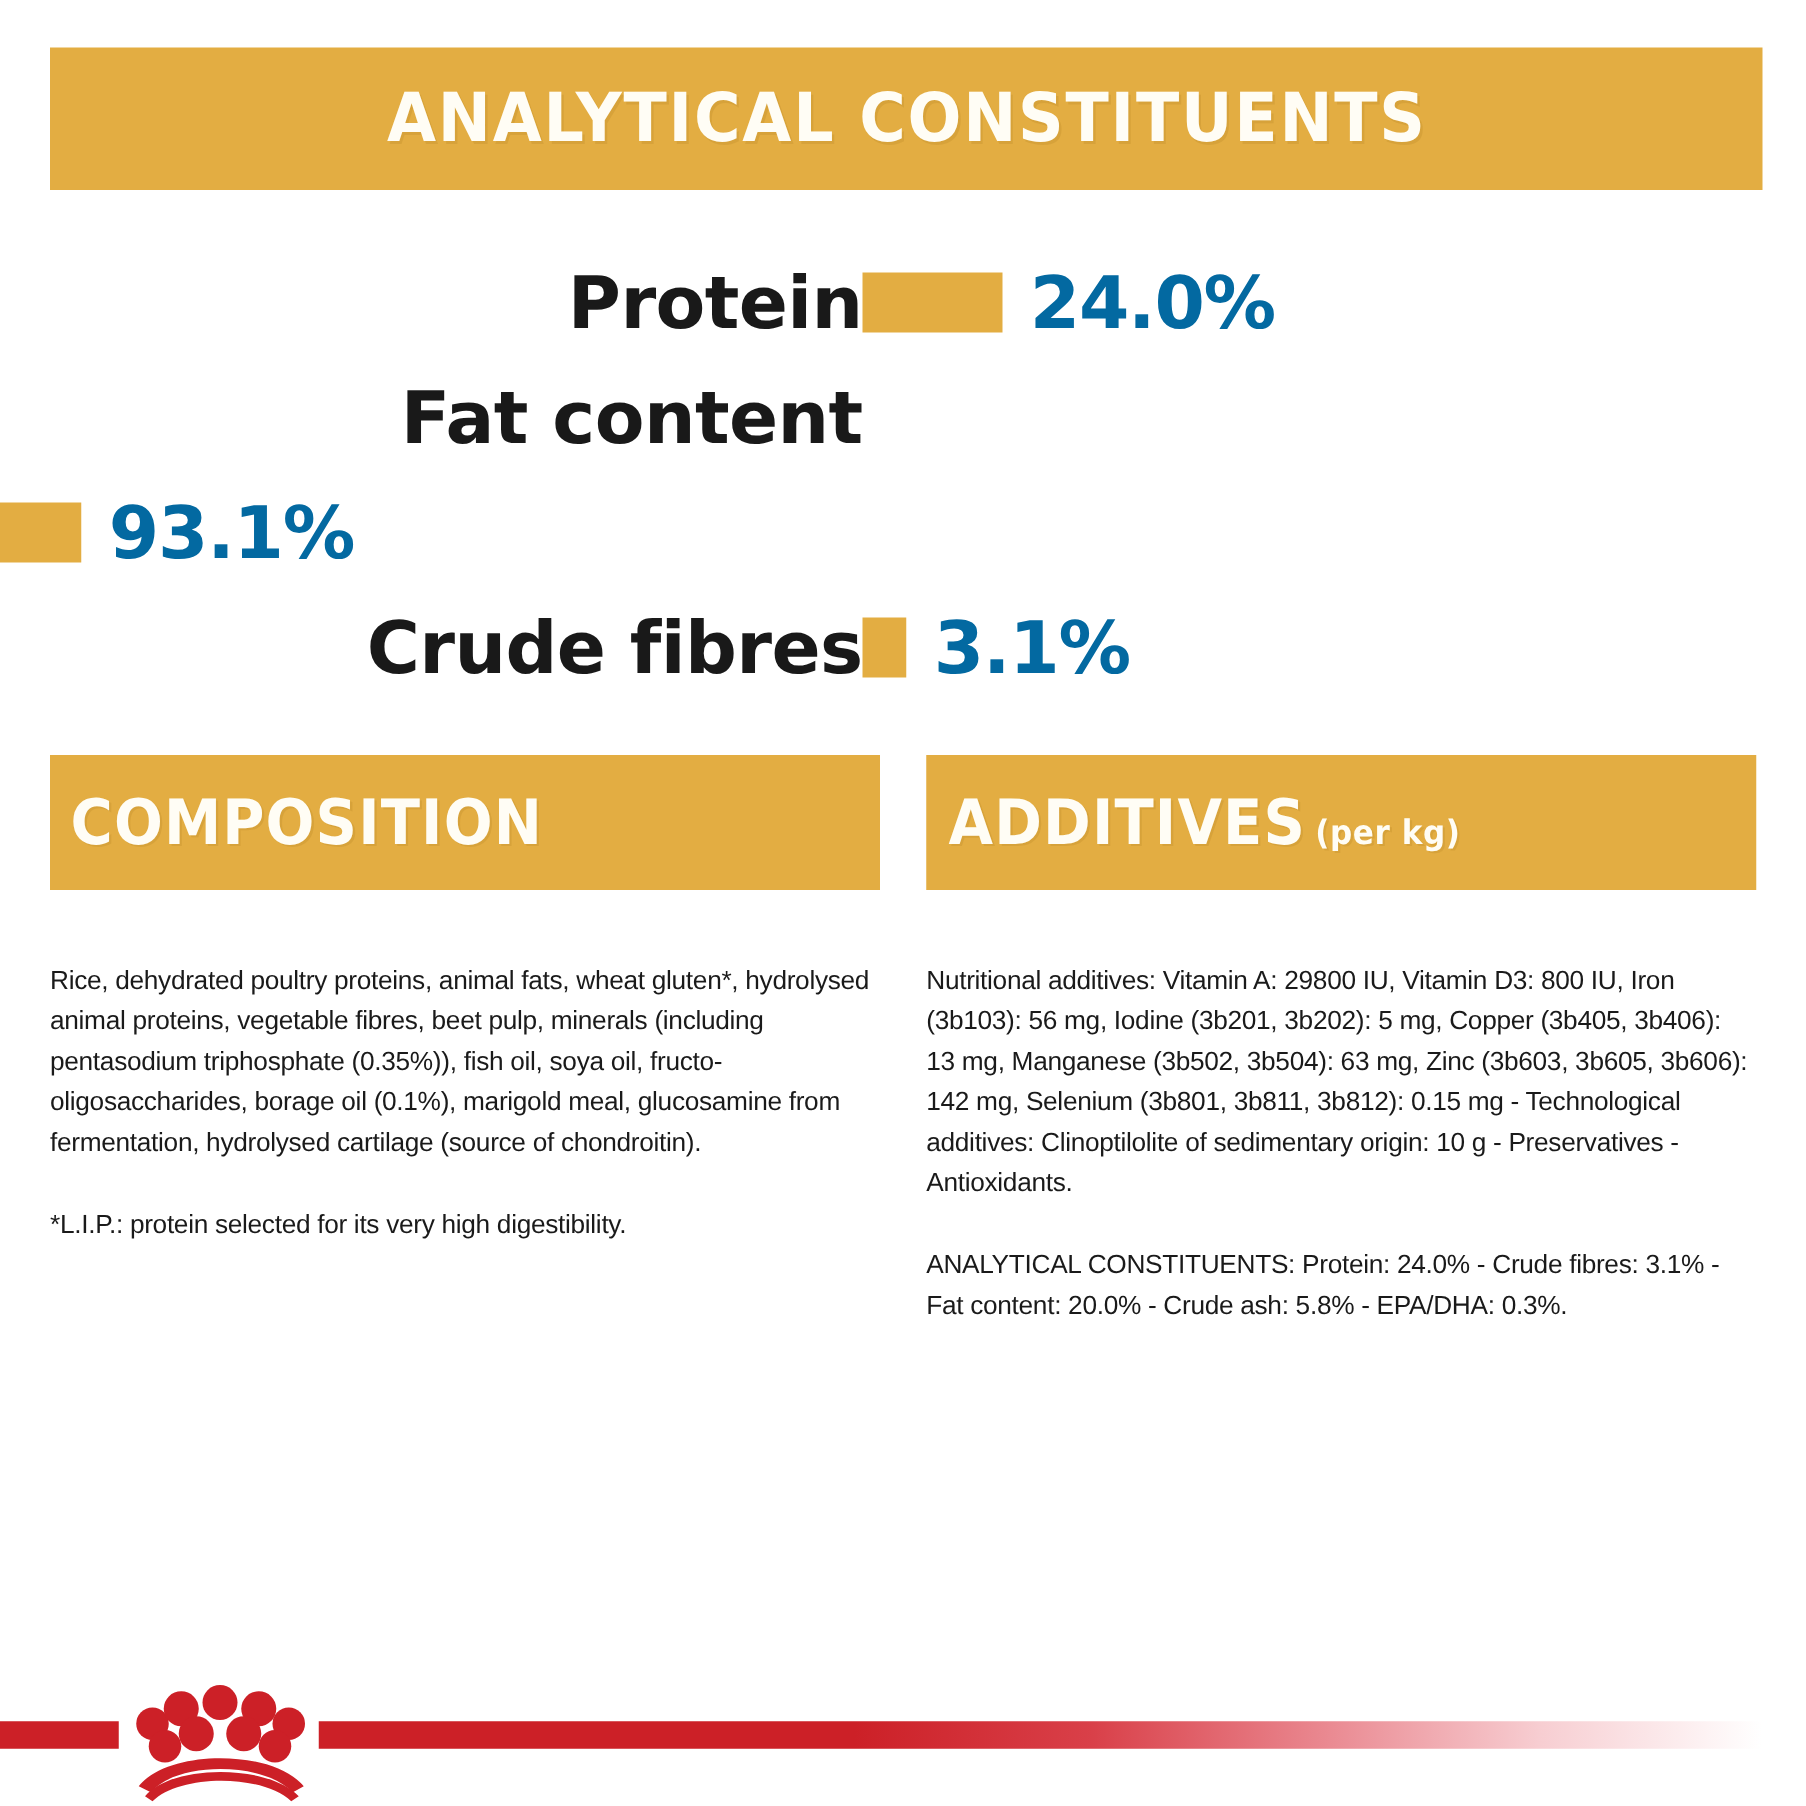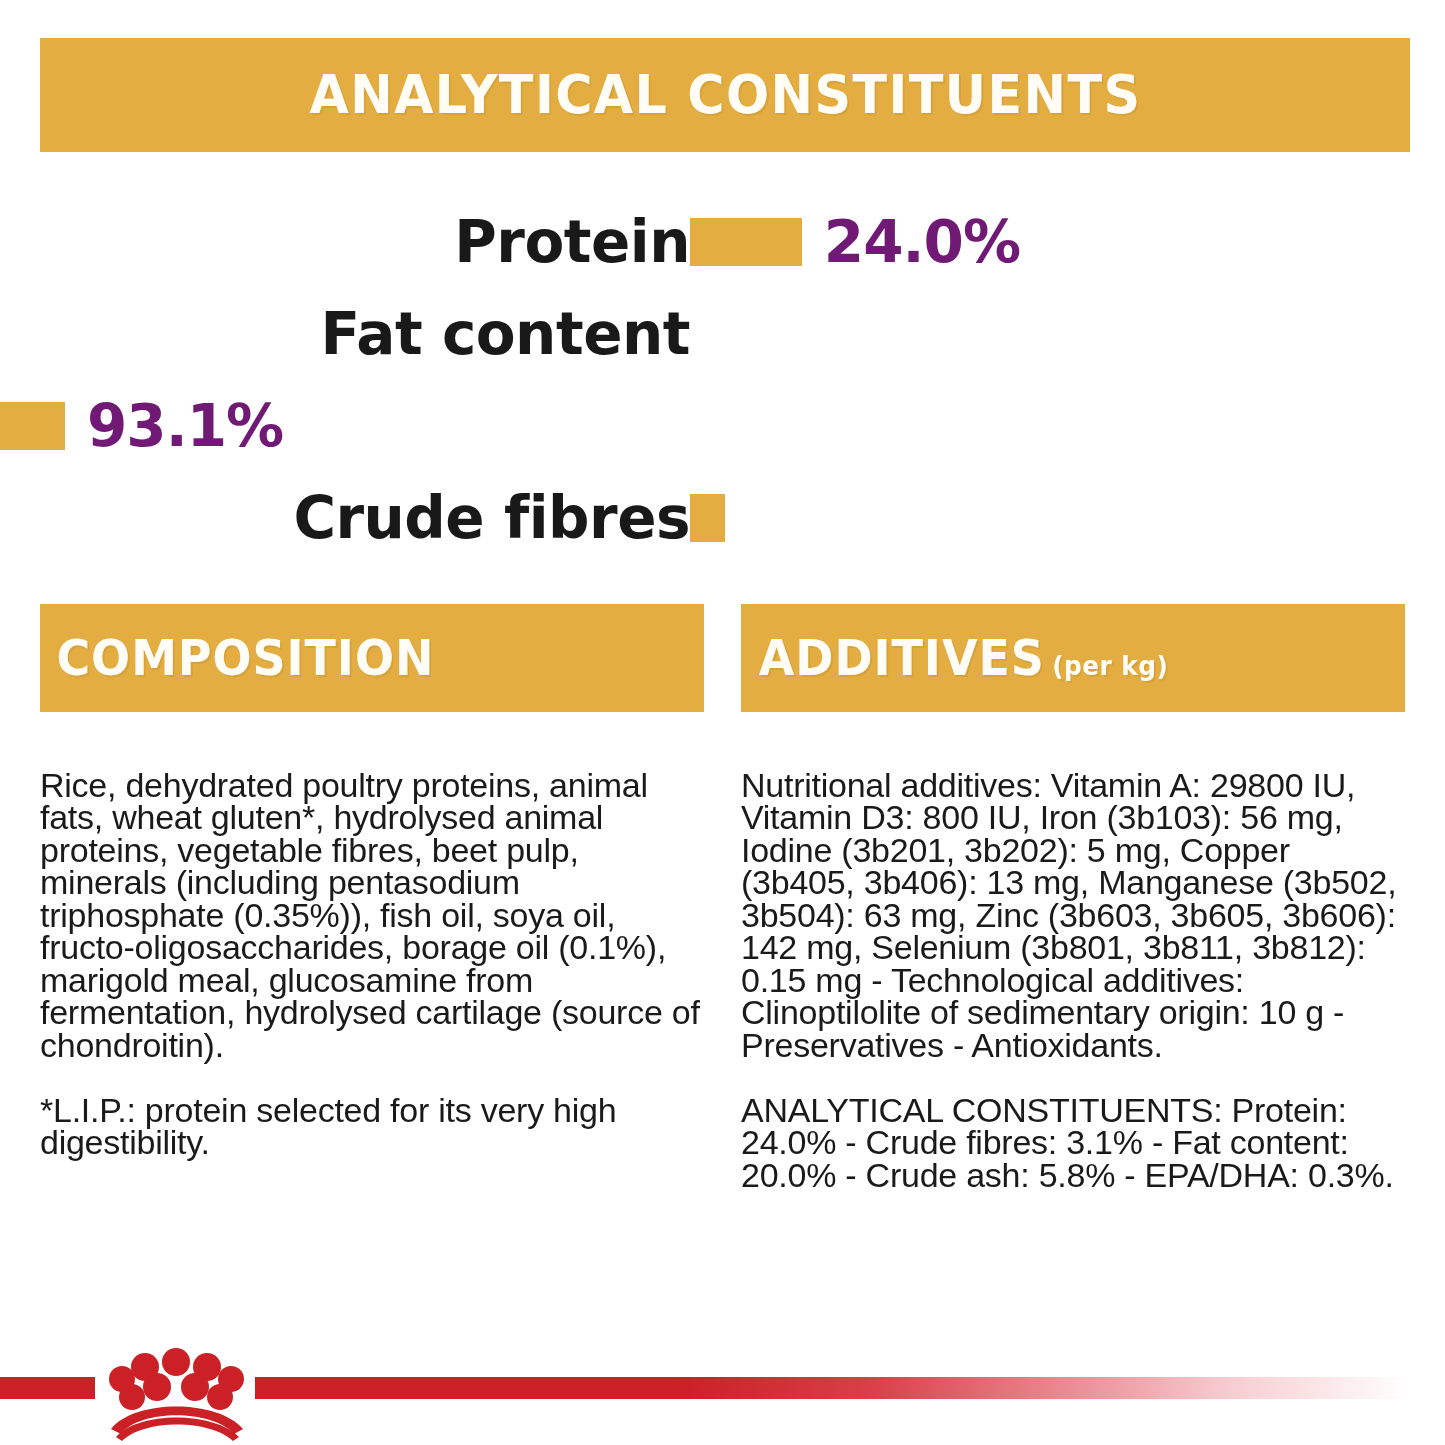--- a/index.html
+++ b/index.html
@@ -71,21 +71,21 @@
     align-items: center;
   }
   .const-bar {
     background: #e3ad42;
     height: 48px;
   }
   .const-value {
     font-family: "DejaVu Sans", sans-serif;
     font-weight: bold;
     font-size: 58px;
-    color: #701a75;
+    color: #0369a1;
     line-height: 1;
     letter-spacing: -1px;
     margin-left: 22px;
     white-space: nowrap;
   }
 
   
   .col {
     position: absolute;
     top: 604px;
@@ -115,21 +115,21 @@
   .sub-band-title .unit {
     font-size: 27px;
     letter-spacing: 0.5px;
     margin-left: 8px;
     vertical-align: baseline;
   }
 
   .body-text {
     margin-top: 24px;
     font-family: "Liberation Sans", sans-serif;
-    font-size: 34px;
+    font-size: 21px;
     line-height: 32.5px;
     color: #1a1a1a;
     letter-spacing: -0.25px;
     white-space: pre-line;
   }
   .body-text .para + .para { margin-top: 0px; }
 
   
   #brand-footer {
     position: absolute;
@@ -188,20 +188,21 @@
     <div class="const-bar-wrap">
       <div class="const-bar" style="width:65px"></div>
       <div class="const-value">93.1%</div>
     </div>
   </div>
 
   <div class="const-row">
     <div class="const-label">Crude fibres</div>
     <div class="const-bar-wrap">
       <div class="const-bar" style="width:35px"></div>
+      <div class="const-value">3.1%</div>
     </div>
   </div>
 
 </div>
 
 <div id="composition-col" class="col">
   <div class="sub-band">
     <div class="sub-band-title">COMPOSITION</div>
   </div>
   <div class="body-text">

